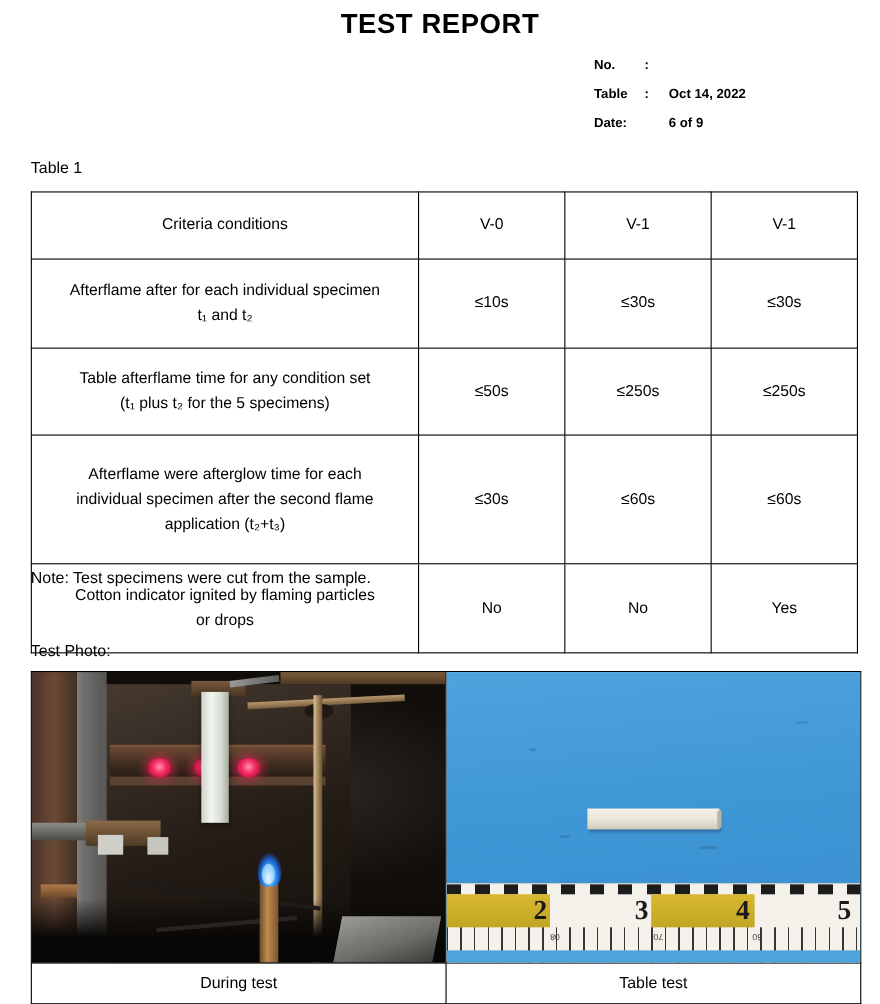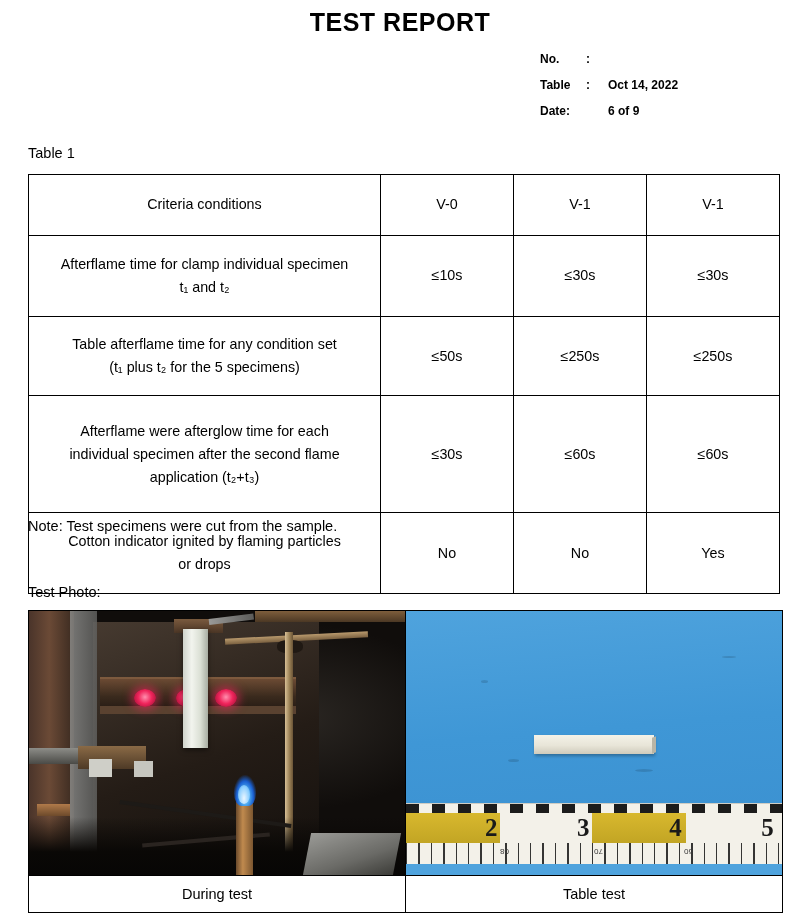--- a/index.html
+++ b/index.html
@@ -347,21 +347,21 @@
   <tbody>
     <tr class="row-head">
       <td>Criteria conditions</td>
       <td>V-0</td>
       <td>V-1</td>
       <td>V-1</td>
     </tr>
 
     <tr class="row-r1">
       <td>
-        <span>Afterflame time for clamp individual specimen</span><br>
+        <span>Afterflame after for each individual specimen</span><br>
         <span>t₁ and t₂</span>
       </td>
       <td>≤10s</td>
       <td>≤30s</td>
       <td>≤30s</td>
     </tr>
 
     <tr class="row-r2">
       <td>
         <span>Table afterflame time for any condition set</span><br>

